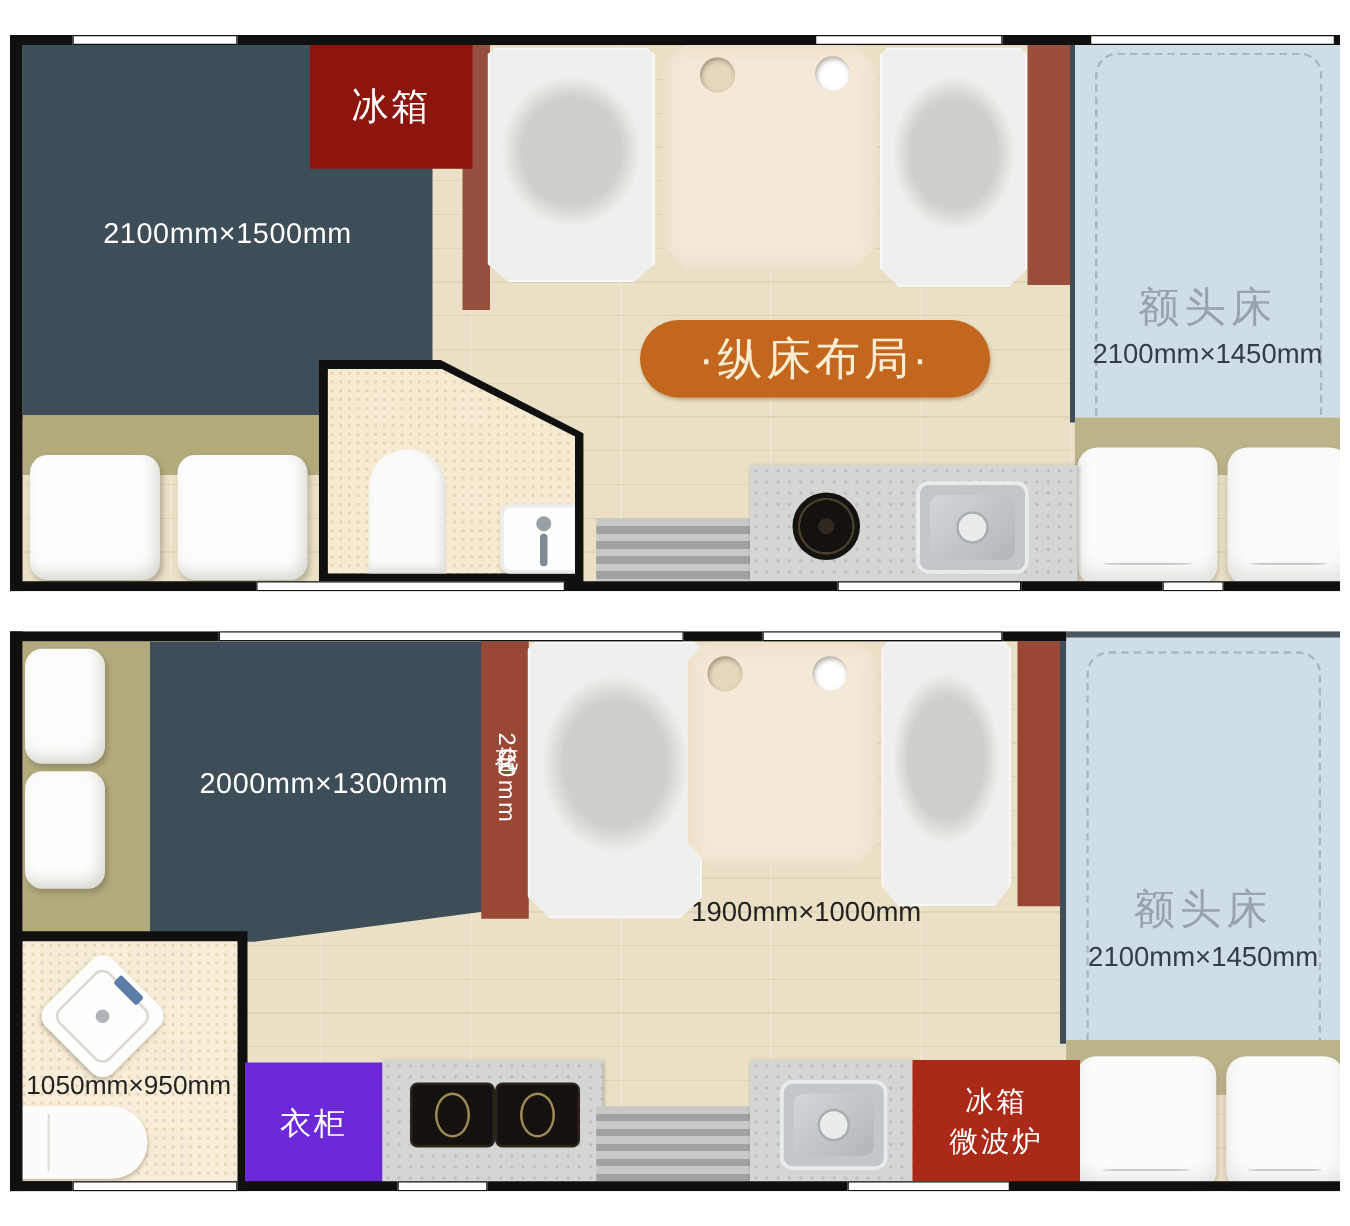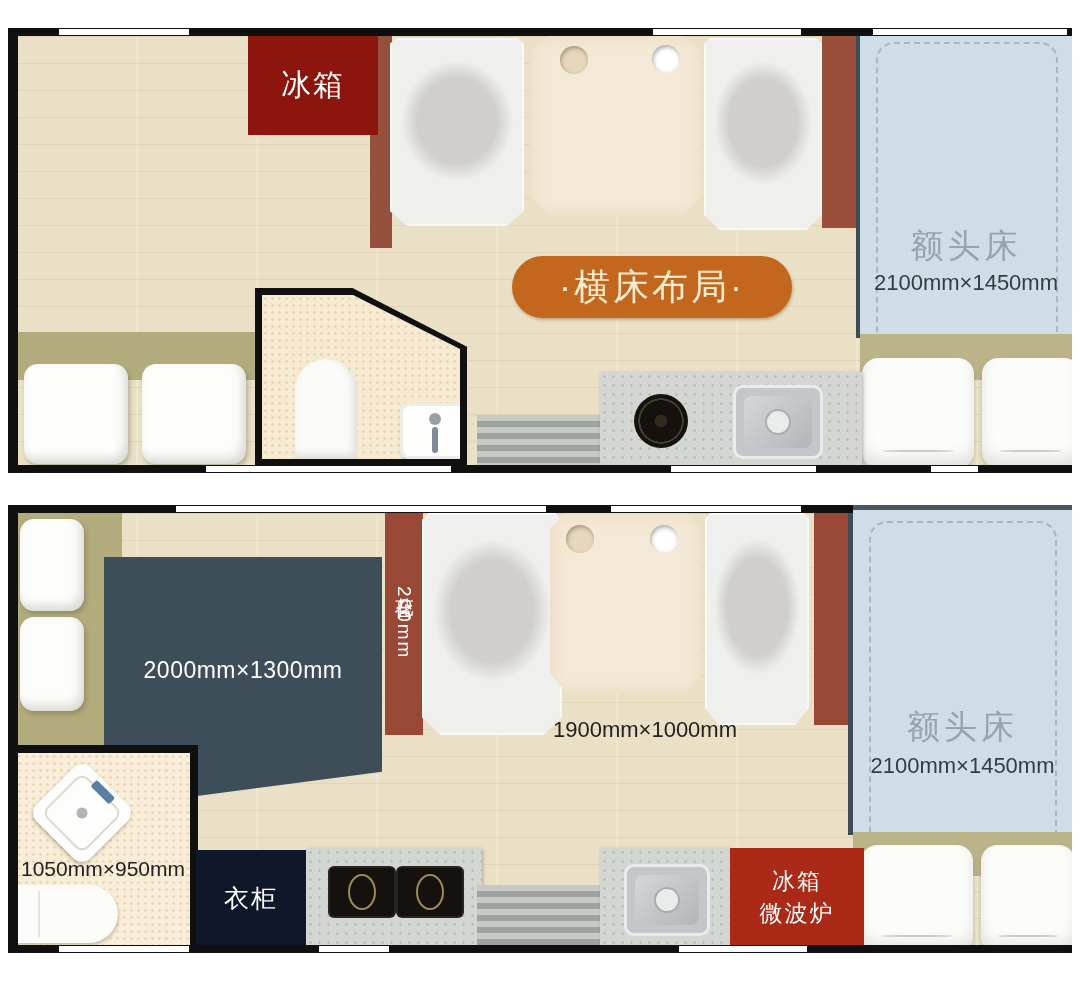--- a/index.html
+++ b/index.html
@@ -51,37 +51,40 @@
   .counter{background:
      radial-gradient(rgba(160,163,158,.5) 1px, rgba(0,0,0,0) 1.5px),#d4d6d3;background-size:9px 9px;
      box-shadow:1px 1px 3px rgba(90,90,85,.4);}
   .burner{border-radius:50%;background:radial-gradient(circle,#30291f 0 16%,#14110e 17% 54%,#473d2c 55% 59%,#14110e 60% 81%,#5a4f3a 82% 85%,#181411 86%);}
   .ssink{background:#c3c7c9;border:3px solid #e9ebec;border-radius:10px;box-sizing:border-box;}
   .basin{position:absolute;left:8px;right:8px;top:8px;bottom:8px;border-radius:8px;background:linear-gradient(135deg,#d3d7d9,#b2b6b8);}
   .drain{position:absolute;width:22px;height:22px;border-radius:50%;background:#eaeceb;border:2px solid #a9adaf;left:50%;top:50%;transform:translate(-50%,-50%);}
   .vtext{writing-mode:vertical-rl;text-orientation:mixed;color:#ffffff;font-size:19px;letter-spacing:2px;
      display:flex;align-items:center;justify-content:center;}
   .dimsmall{color:#222222;font-size:21px;text-align:center;}
-  .wardrobe{background:#0f172a;color:#fff;display:flex;align-items:center;justify-content:center;font-size:25px;letter-spacing:2px;}
+  .wardrobe{background:#6d28d9;color:#fff;display:flex;align-items:center;justify-content:center;font-size:25px;letter-spacing:2px;}
   .stovepanel{position:absolute;background:#15110e;border-radius:4px;box-shadow:0 0 0 2px #2a241c;}
   .ovalring{position:absolute;left:50%;top:50%;transform:translate(-50%,-50%);width:24px;height:32px;border:2px solid #9d8a55;border-radius:50%;}
   .redbox{background:#ab2a17;color:#fff;display:flex;flex-direction:column;align-items:center;justify-content:center;font-size:23px;line-height:1.35;letter-spacing:2px;}
   .dsink{background:#fdfdfc;border-radius:12px;transform:rotate(45deg);box-shadow:1px 2px 4px rgba(120,110,90,.45);}
   .dsink .ring{position:absolute;left:9px;top:9px;right:9px;bottom:9px;border:2px solid #dcd8d0;border-radius:9px;}
   .dsink .tap{position:absolute;left:50%;top:4px;transform:translateX(-50%);width:26px;height:9px;background:#5a7fa6;border-radius:2px;}
   .dsink .dot{position:absolute;left:50%;top:50%;transform:translate(-50%,-50%);width:11px;height:11px;border-radius:50%;background:#aeb4b8;}
   .toilet{background:#fcfcfb;box-shadow:1px 2px 3px rgba(130,120,100,.4);}
   .toilet .tline{position:absolute;left:22px;top:6px;bottom:6px;width:0;border-left:2px solid #e2e2df;}
 </style>
 </head>
 <body>
 
 <div class="plan" style="left:8px;top:28px;width:1064px;height:445px;">
   <div class="abs floor" style="left:8px;top:8px;width:1048px;height:429px;"></div>
 
+  <div class="abs bed-dark" style="left:10px;top:8px;width:328px;height:300px;">
+    <span class="dim">2100mm×1500mm</span>
+  </div>
   <div class="abs olive" style="left:10px;top:304px;width:328px;height:48px;"></div>
   <div class="abs seat" style="left:16px;top:336px;width:104px;height:100px;"></div>
   <div class="abs seat" style="left:134px;top:336px;width:104px;height:100px;"></div>
 
   <div class="abs strip-brown" style="left:362px;top:8px;width:22px;height:212px;"></div>
   <div class="abs fridge" style="left:240px;top:8px;width:130px;height:99px;">
     <span>冰箱</span>
   </div>
 
   <div class="abs mattress" style="left:382px;top:10px;width:134px;height:188px;"></div>
@@ -129,31 +132,31 @@
   <div class="abs window" style="left:50px;top:0;width:132px;height:8px;"></div>
   <div class="abs window" style="left:644px;top:0;width:150px;height:8px;"></div>
   <div class="abs window" style="left:864px;top:0;width:196px;height:8px;"></div>
   <div class="abs wall" style="left:0;top:437px;width:1064px;height:8px;"></div>
   <div class="abs window" style="left:197px;top:437px;width:247px;height:8px;"></div>
   <div class="abs window" style="left:662px;top:437px;width:147px;height:8px;"></div>
   <div class="abs window" style="left:922px;top:437px;width:49px;height:8px;"></div>
   <div class="abs wall" style="left:0;top:0;width:10px;height:445px;"></div>
 
   <div class="abs badge" style="left:504px;top:228px;width:280px;height:62px;">
-    <span>·横床布局·</span>
+    <span>·纵床布局·</span>
   </div>
 </div>
 
 <div class="plan" style="left:8px;top:505px;width:1064px;height:448px;">
   <div class="abs floor" style="left:8px;top:8px;width:1048px;height:432px;"></div>
 
   <div class="abs olive" style="left:10px;top:8px;width:104px;height:264px;"></div>
   <div class="abs seat" style="left:12px;top:14px;width:64px;height:92px;"></div>
   <div class="abs seat" style="left:12px;top:112px;width:64px;height:94px;"></div>
-  <div class="abs bed-dark" style="left:96px;top:8px;width:278px;height:244px;clip-path:polygon(0 0,100% 0,100% 88%,30% 98.5%,0 98.5%);padding-bottom:18px;box-sizing:border-box;margin-top:44px;">
+  <div class="abs bed-dark" style="left:112px;top:8px;width:278px;height:244px;clip-path:polygon(0 0,100% 0,100% 88%,30% 98.5%,0 98.5%);padding-bottom:18px;box-sizing:border-box;">
     <span class="dim">2000mm×1300mm</span>
   </div>
 
   <div class="abs strip-red2 vtext" style="left:377px;top:2px;width:38px;height:228px;">
     <span>花台200mm</span>
   </div>
 
   <div class="abs mattress" style="left:414px;top:8px;width:140px;height:222px;"></div>
   <div class="abs table" style="left:542px;top:8px;width:152px;height:180px;">
     <div class="hole beige" style="left:16px;top:12px;"></div>

